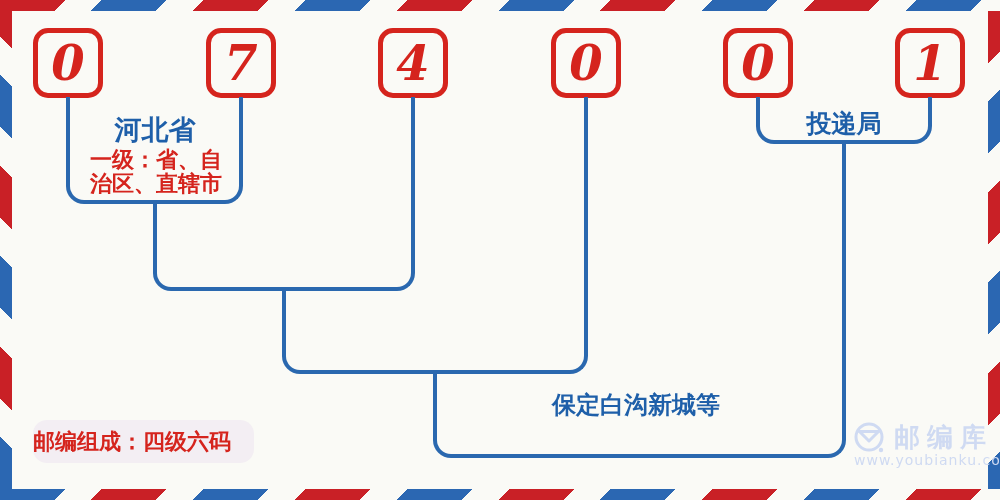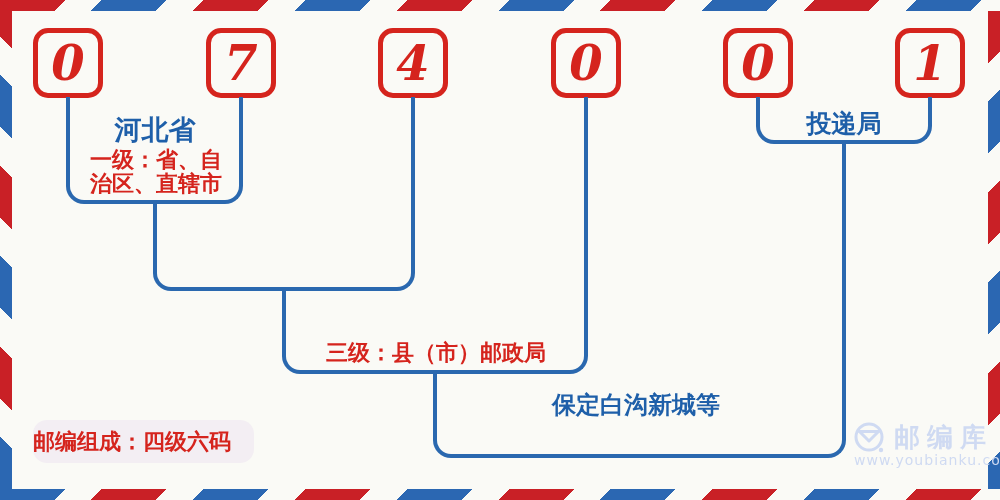--- a/index.html
+++ b/index.html
@@ -98,21 +98,20 @@
 
   <div class="vline" style="left:411px;top:97px;height:107px"></div>
   <div class="vline" style="left:584px;top:97px;height:194px"></div>
   <div class="vline" style="left:842px;top:144px;height:230px"></div>
 
   <span class="lbl lbl-red" style="left:156px;top:145px;font-size:22px">一级：省、自</span>
   <span class="lbl lbl-blue" style="left:155px;top:112px;font-size:27px">河北省</span>
   <span class="lbl lbl-red" style="left:156px;top:169px;font-size:22px">治区、直辖市</span>
 
 
-  <span class="lbl lbl-red" style="left:436px;top:338px;font-size:22px">三级：县（市）邮政局</span>
 
   <span class="lbl lbl-blue" style="left:636px;top:389px;font-size:24px">保定白沟新城等</span>
 
   <span class="lbl lbl-blue" style="left:844px;top:107px;font-size:25px">投递局</span>
 
   <div class="badge">
     <span>邮编组成：四级六码</span>
   </div>
 
   <div class="brand brand-row">

